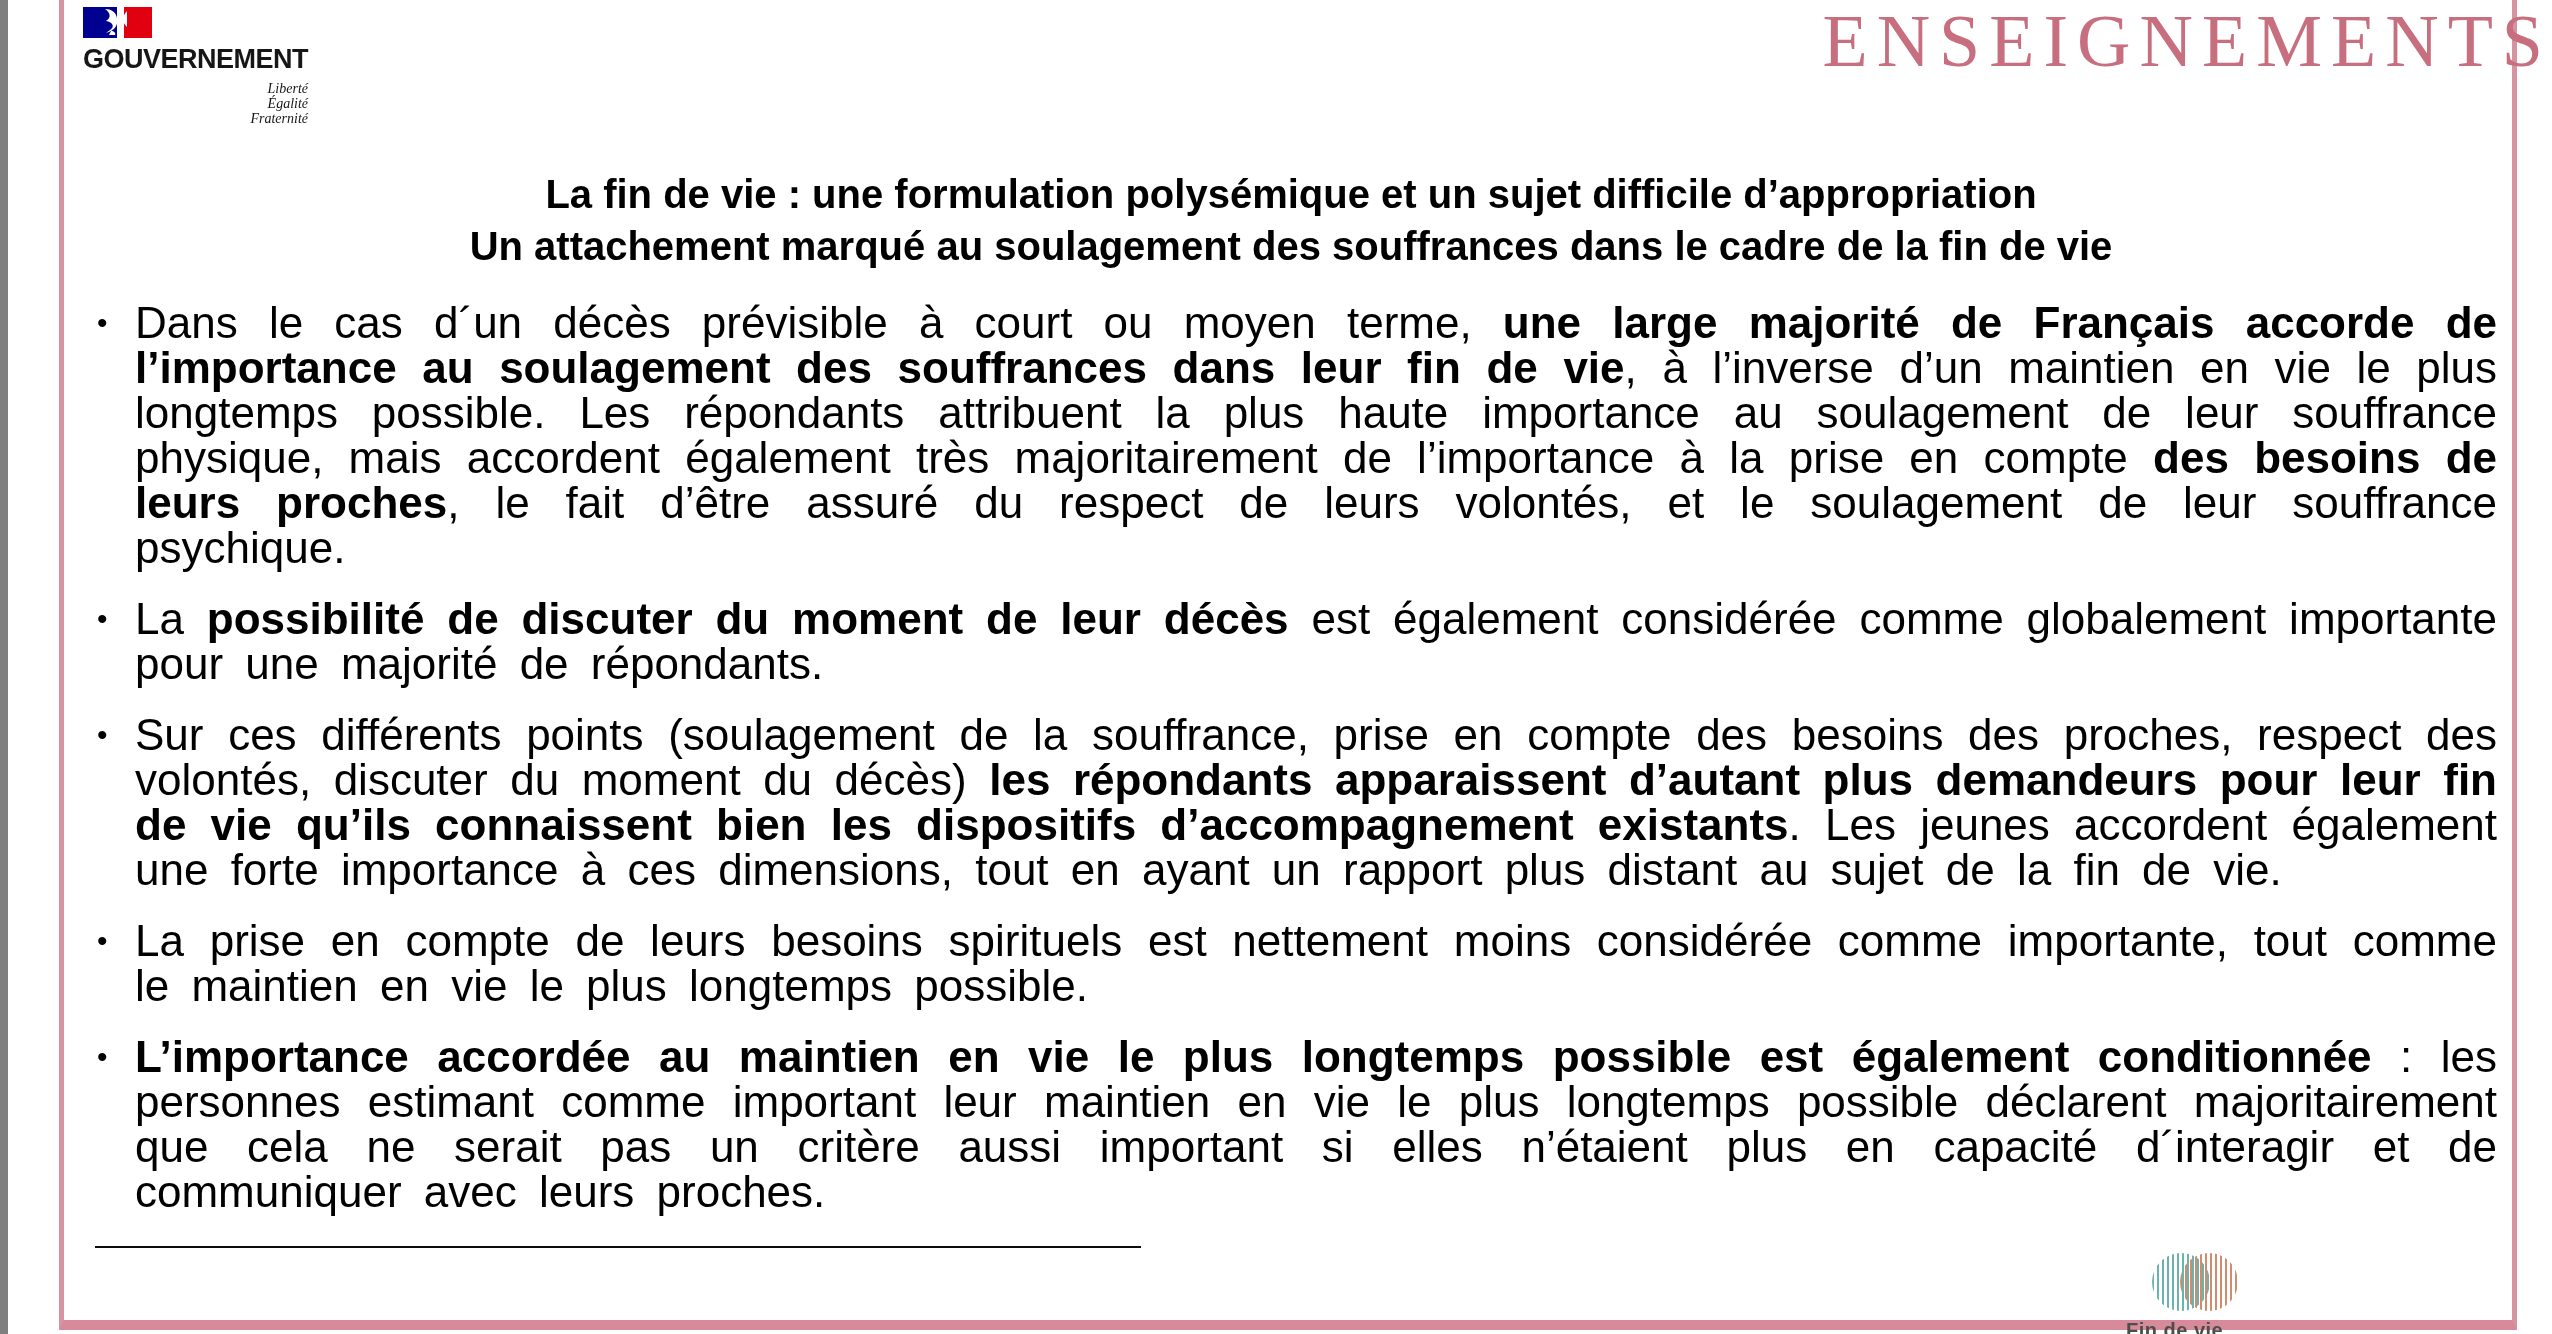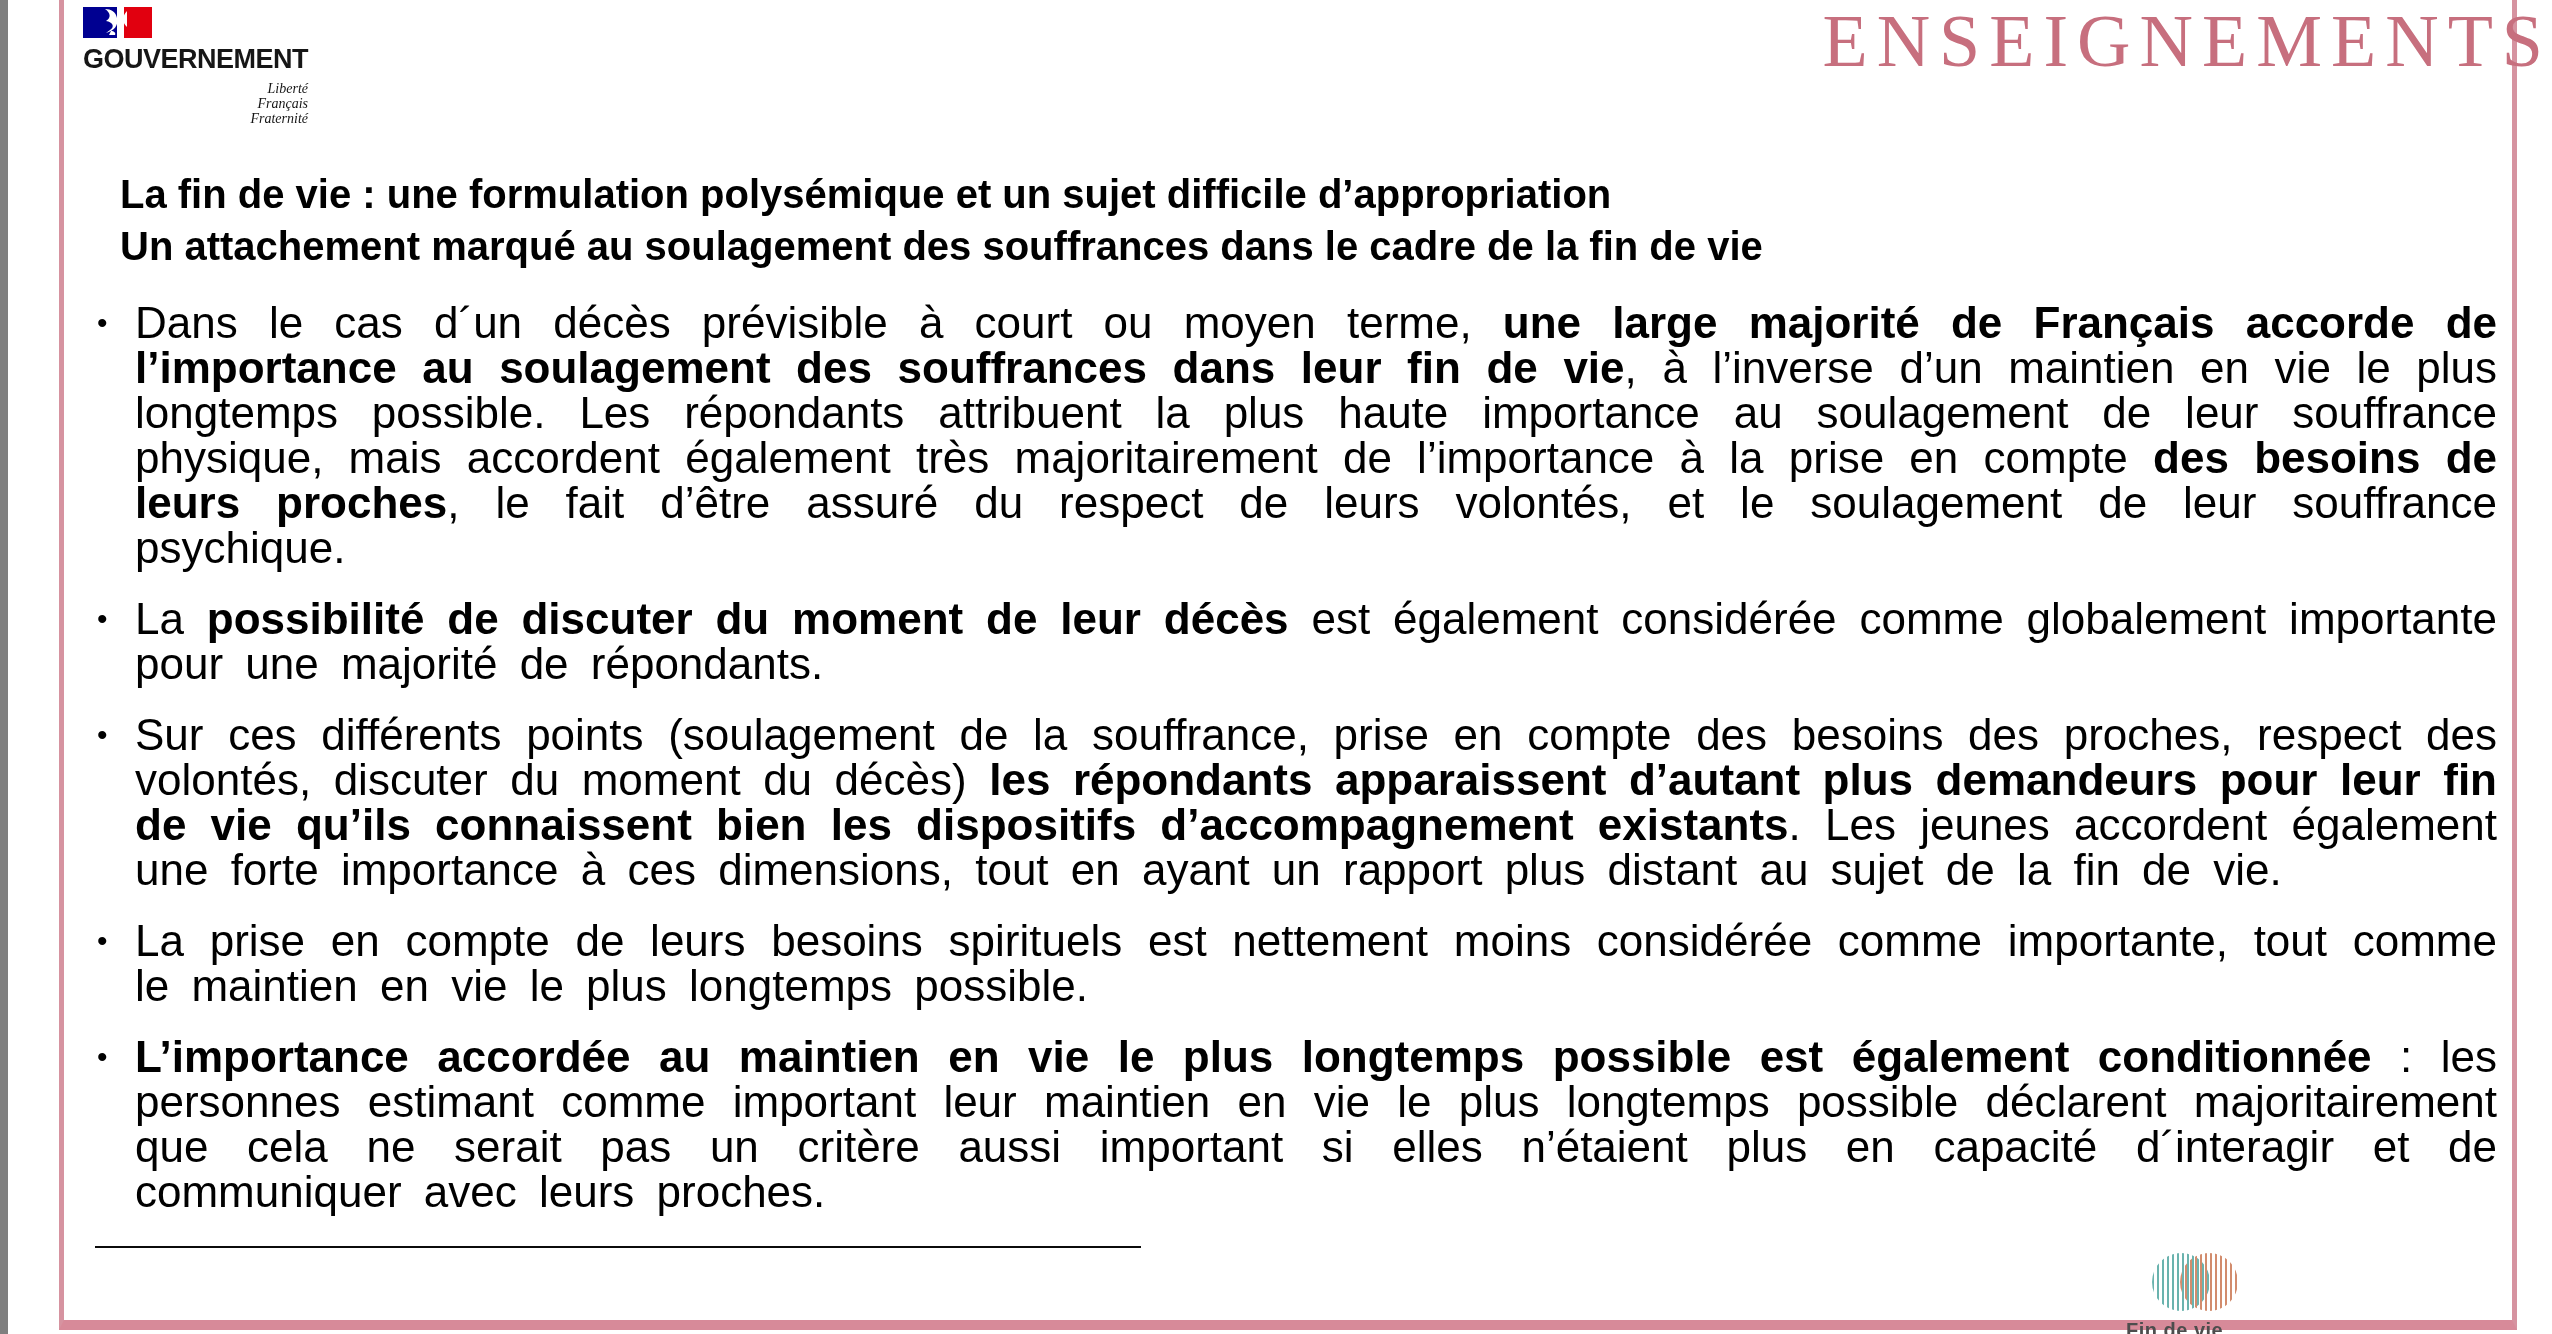--- a/index.html
+++ b/index.html
@@ -31,21 +31,21 @@
 
   
   .title{
     position:absolute;left:0;right:0;top:0;text-align:right;
     font-size:74px;line-height:82px;letter-spacing:9px;
     color:var(--title,#c76f7e);font-weight:400;font-family:Liberation Serif, serif;
   }
 
   
   .heading{
-    position:absolute;left:120px;right:90px;top:168px;text-align:left;
+    position:absolute;left:120px;right:90px;top:168px;text-align:center;
     font-weight:bold;font-size:40px;line-height:52px;color:#000;
   }
 
   
   .bullets{
     position:absolute;left:95px;top:300px;width:2402px;
     list-style:none;margin:0;padding:0;
   }
   .bullets li{
     position:relative;padding-left:40px;margin-bottom:26px;
@@ -82,21 +82,21 @@
   <svg class="flag" width="72" height="31" viewBox="0 0 72 31" aria-hidden="true">
     <rect x="0" y="0" width="34" height="31" fill="#000091"></rect>
     <path d="M22 2 c6 4 6 9 1 12 c7 1 9 6 4 9 l-4 3 c8 -2 13 -8 11 -15 c-1 -6 -6 -9 -12 -9 z" fill="#ffffff"></path>
     <path d="M28 24 c3 0 5 2 4 4 l-6 0 z" fill="#ffffff"></path>
     <rect x="41" y="0" width="28" height="31" fill="#e1000f"></rect>
     <path d="M44 4 c-5 5 -5 12 0 16 z" fill="#ffffff"></path>
   </svg>
   <div class="gov-name">GOUVERNEMENT</div>
   <div class="motto">
       <div>Liberté</div>
-      <div>Français</div>
+      <div>Égalité</div>
       <div>Fraternité</div>
     </div>
 </div>
 
 <div class="title">ENSEIGNEMENTS</div>
 
 <div class="heading">
   <div>La fin de vie : une formulation polysémique et un sujet difficile d’appropriation</div>
   <div>Un attachement marqué au soulagement des souffrances dans le cadre de la fin de vie</div>
 </div>

